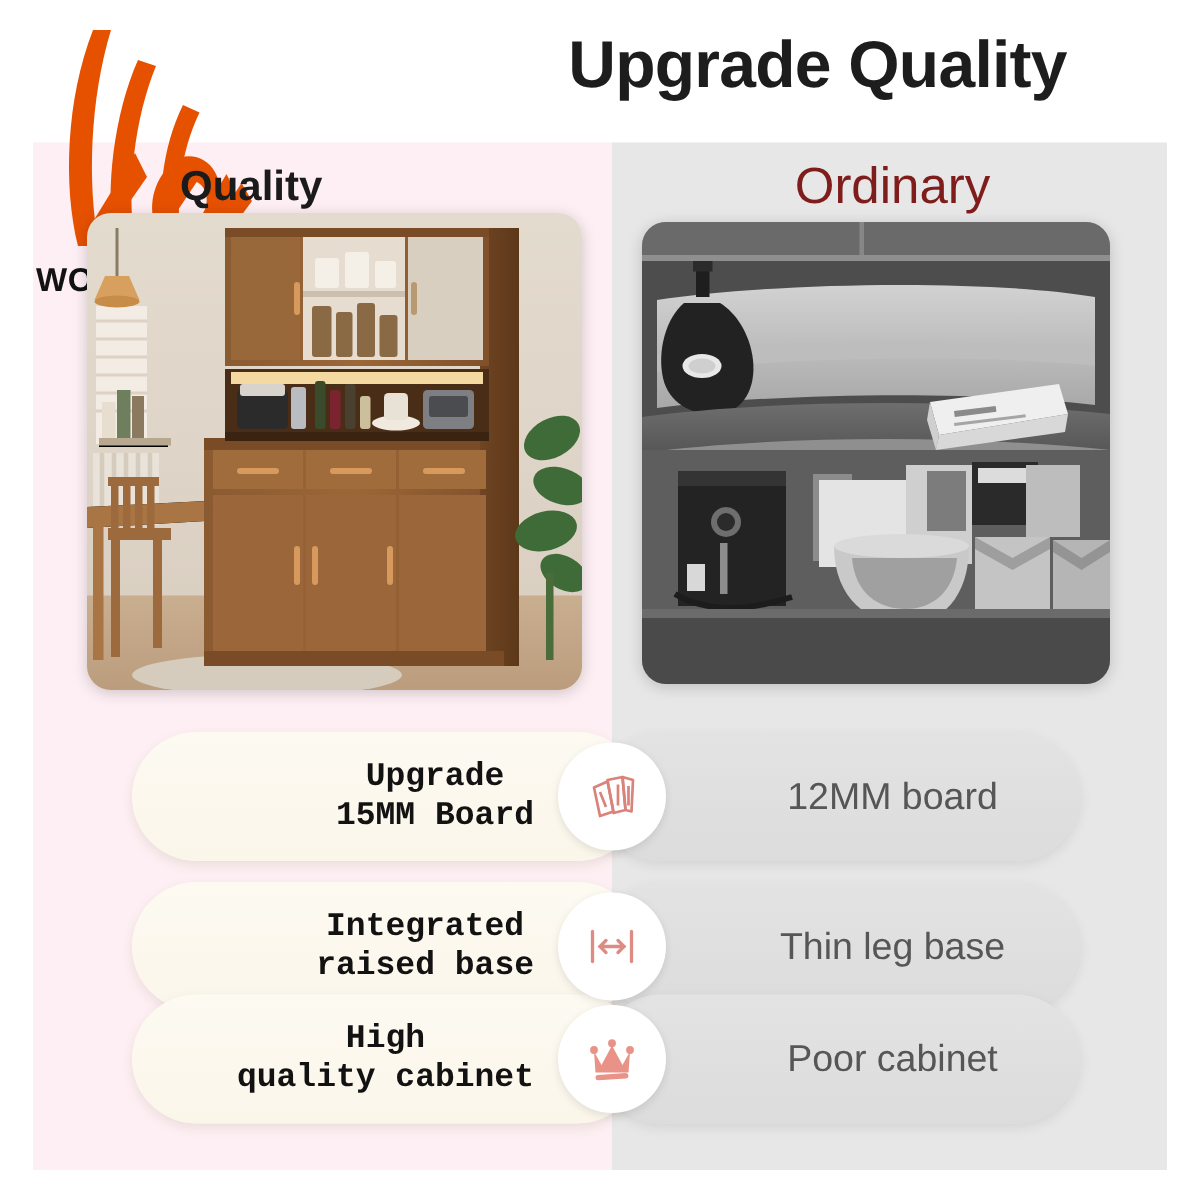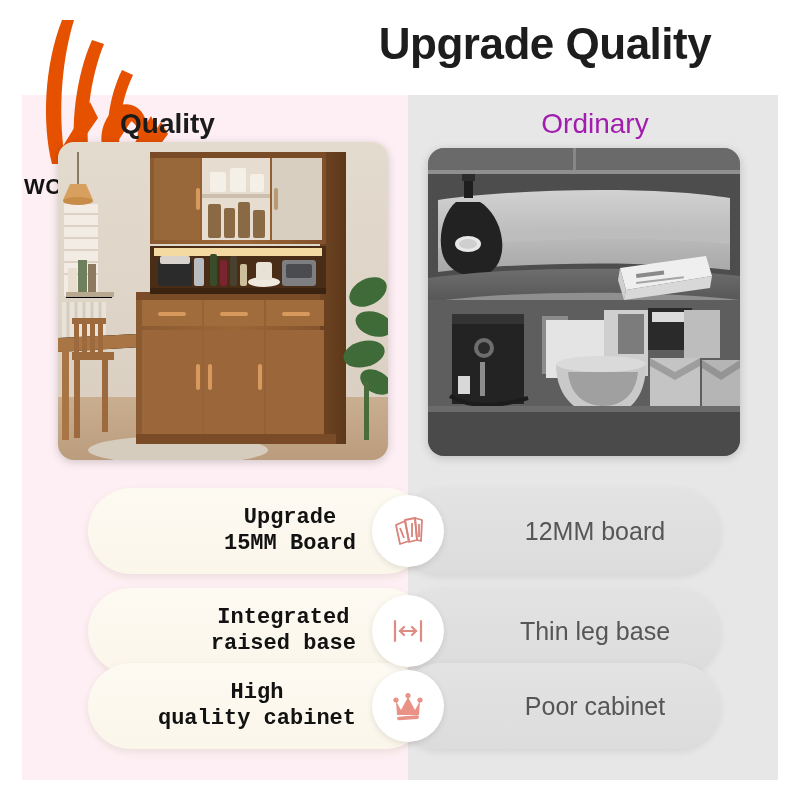--- a/index.html
+++ b/index.html
@@ -23,21 +23,21 @@
   }
   .col-label{
     position:absolute;top:104px;height:40px;line-height:40px;
   }
   .label-upgraded{
     left:120px;width:250px;text-align:left;
     font-size:28px;font-weight:bold;color:#1b1b1b;
   }
   .label-ordinary{
     left:440px;width:310px;text-align:center;
-    font-size:28px;font-weight:normal;color:#a21caf;
+    font-size:34px;font-weight:normal;color:#7f1d1d;
   }
 
   
   .logo{position:absolute;left:18px;top:14px;width:160px;height:180px;}
   .logo svg{position:absolute;left:0;top:0;}
   .logo-word{
     position:absolute;left:6px;top:160px;
     font-size:22px;font-weight:bold;color:#121212;letter-spacing:0.4px;
   }
 

